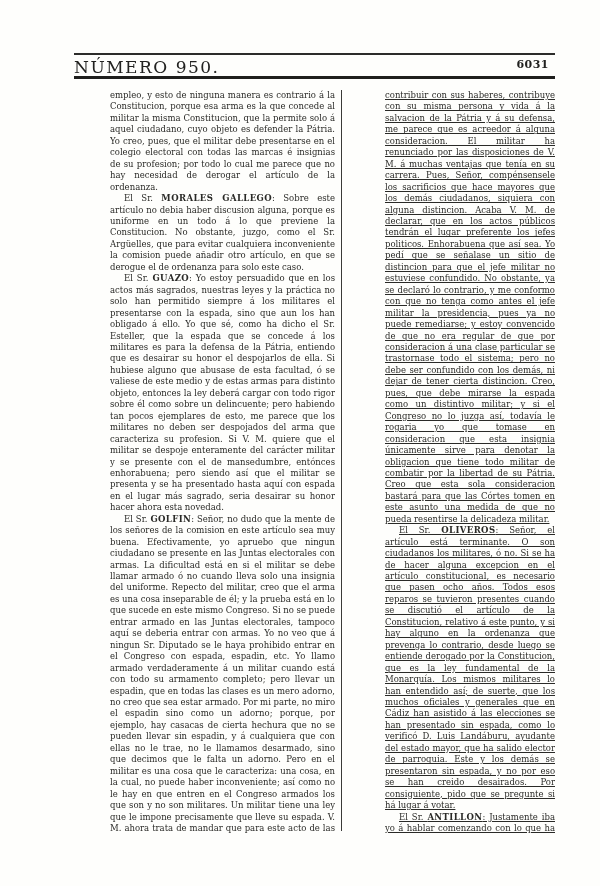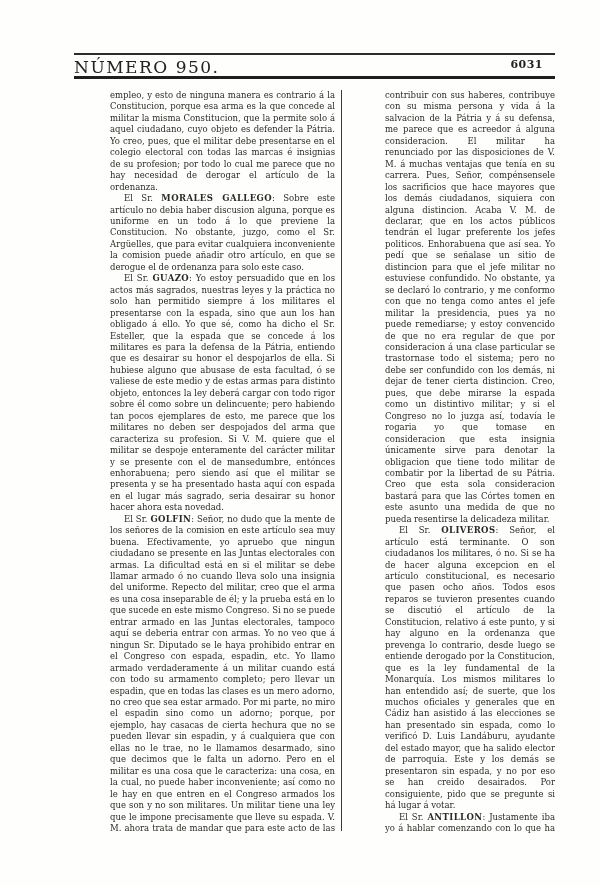--- a/index.html
+++ b/index.html
@@ -23,21 +23,21 @@
     width: 481px; height: 17px;
   }
   .issue {
     display: block; width: 100%;
     text-align: left;
     font-weight: normal; font-size: 17px;
     letter-spacing: 1.5px;
     color: #222220;
   }
   .pageno {
-    position: absolute; right: 12px; top: 1px;
+    position: absolute; right: 6px; top: 1px;
     font-weight: bold; font-size: 11px;
     letter-spacing: 0.5px;
     color: #222220;
   }
   .rule-double {
     position: absolute; left: 74px; top: 76px;
     width: 481px; height: 3px; background: #1f1f1d;
   }
   .columns {
     position: absolute; left: 73px; top: 90px;
@@ -49,21 +49,21 @@
     line-height: 11.45px;
     text-align: justify;
     overflow: hidden;
     height: 744px;
     hyphens: auto;
     -webkit-hyphens: auto;
     word-spacing: -0.1px;
     margin-left: 37px;
   }
   .col-left { width: 225px; }
-  .col-right { flex: 1; }
+  .col-right { flex: 1; text-decoration: underline; }
   .divider {
     width: 1px; background: #3a3a38;
     margin: 0 6px;
     height: 741px;
   }
   .para { margin: 0; text-indent: 14px; }
   .para.cont { text-indent: 0; }
   .speaker { font-weight: bold; letter-spacing: 0.4px; }
 </style>
 </head>

